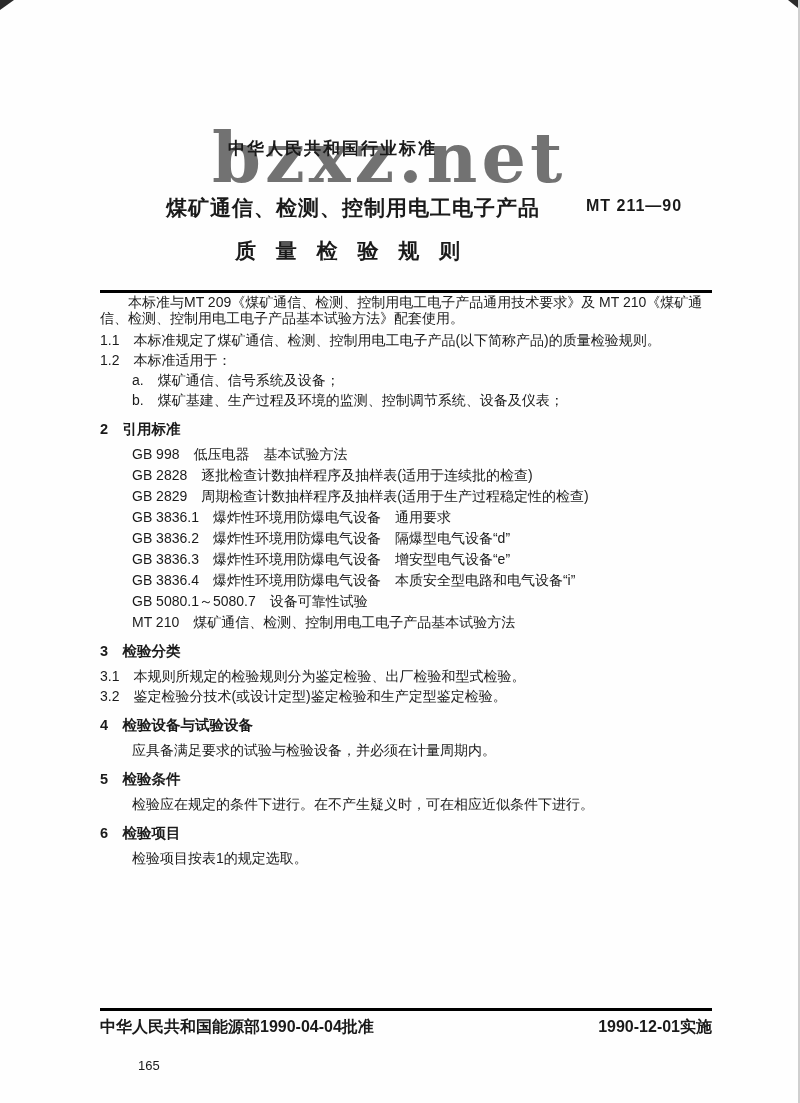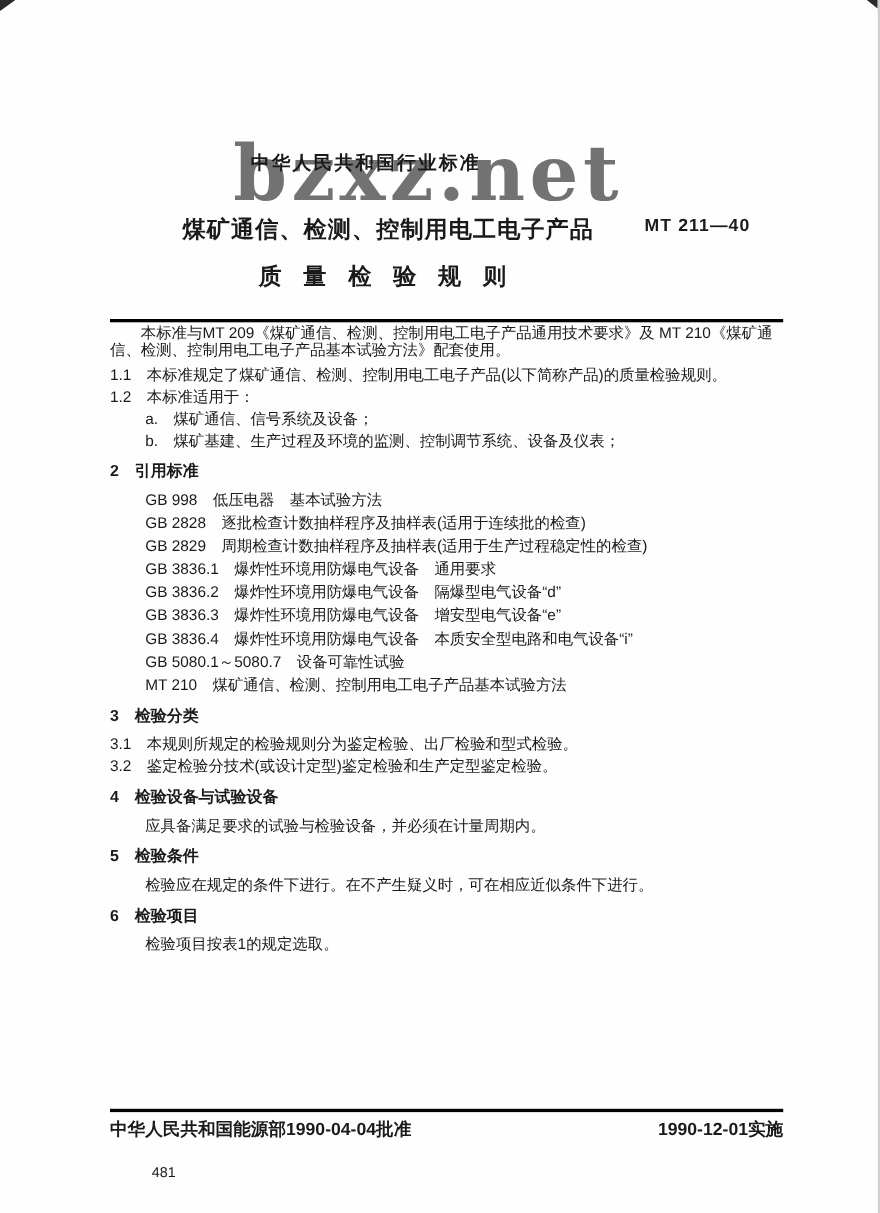--- a/index.html
+++ b/index.html
@@ -125,21 +125,21 @@
 <div class="page">
 
   <div class="corner-mark-tl"></div>
   <div class="corner-mark-tr"></div>
 
   <div class="watermark">bzxz.net</div>
 
   <div class="header-layer">
     <div class="std-label">中华人民共和国行业标准</div>
     <div class="title1">煤矿通信、检测、控制用电工电子产品</div>
-    <div class="std-number">MT 211—40</div>
+    <div class="std-number">MT 211—90</div>
     <div class="title2">质 量 检 验 规 则</div>
     <div class="rule-top"></div>
   </div>
 
   <div class="doc-body">
     <p class="intro">本标准与MT 209《煤矿通信、检测、控制用电工电子产品通用技术要求》及 MT 210《煤矿通信、检测、控制用电工电子产品基本试验方法》配套使用。</p>
 
     <p class="clause">1.1　本标准规定了煤矿通信、检测、控制用电工电子产品(以下简称产品)的质量检验规则。</p>
     <p class="clause">1.2　本标准适用于：</p>
     <p class="list-item">a.　煤矿通信、信号系统及设备；</p>
@@ -168,15 +168,15 @@
 
     <div class="sec-heading">6　检验项目</div>
     <p class="sec-body">检验项目按表1的规定选取。</p>
   </div>
 
   <div class="footer-rule"></div>
   <div class="footer-row">
     <span>中华人民共和国能源部1990-04-04批准</span>
     <span>1990-12-01实施</span>
   </div>
-  <div class="page-number">481</div>
+  <div class="page-number">165</div>
 
 </div>
 
 </body></html>

